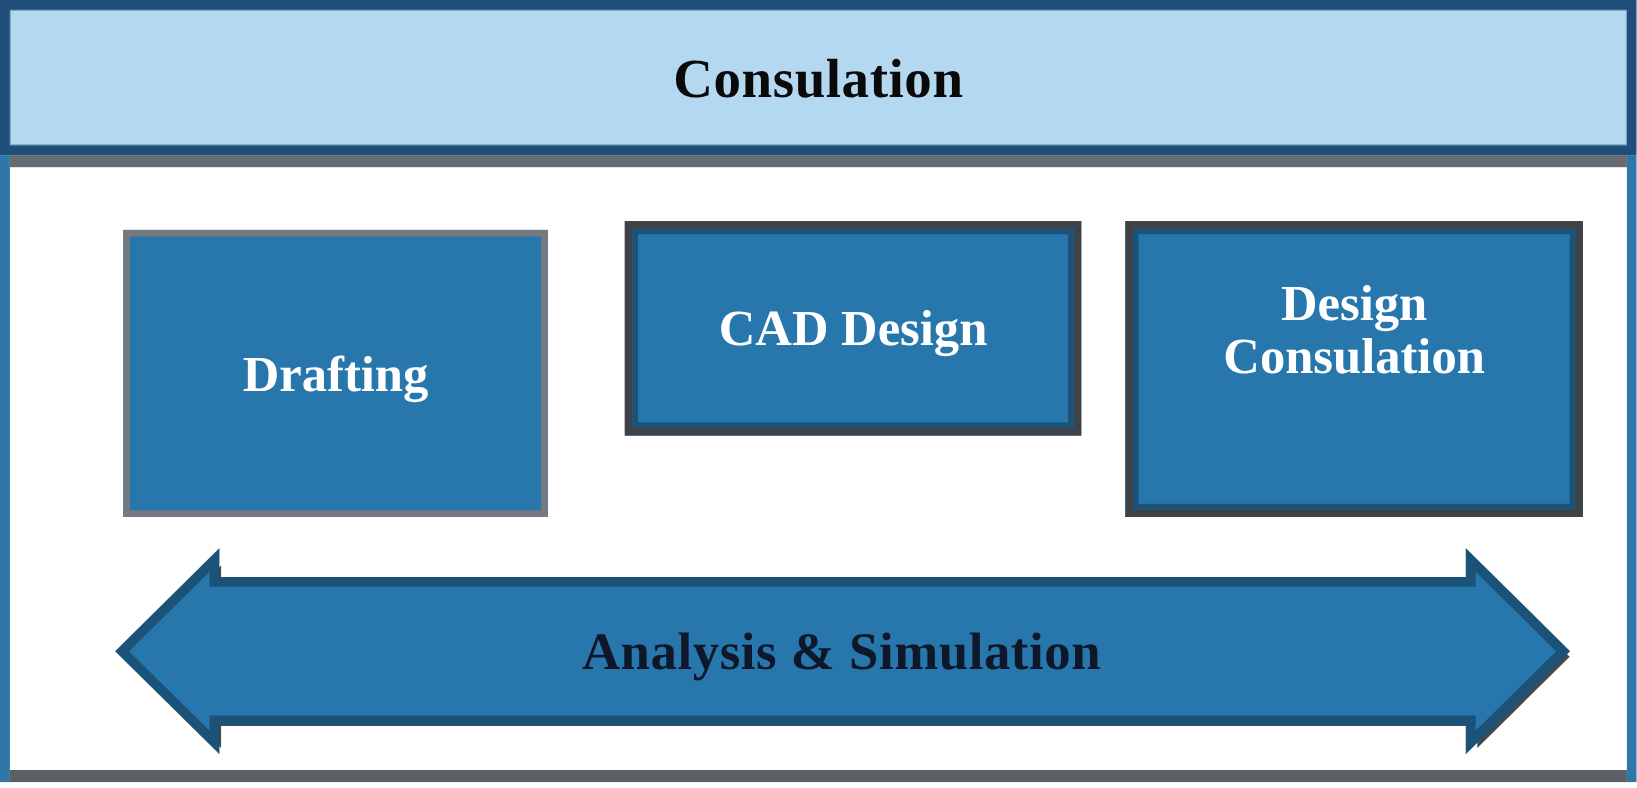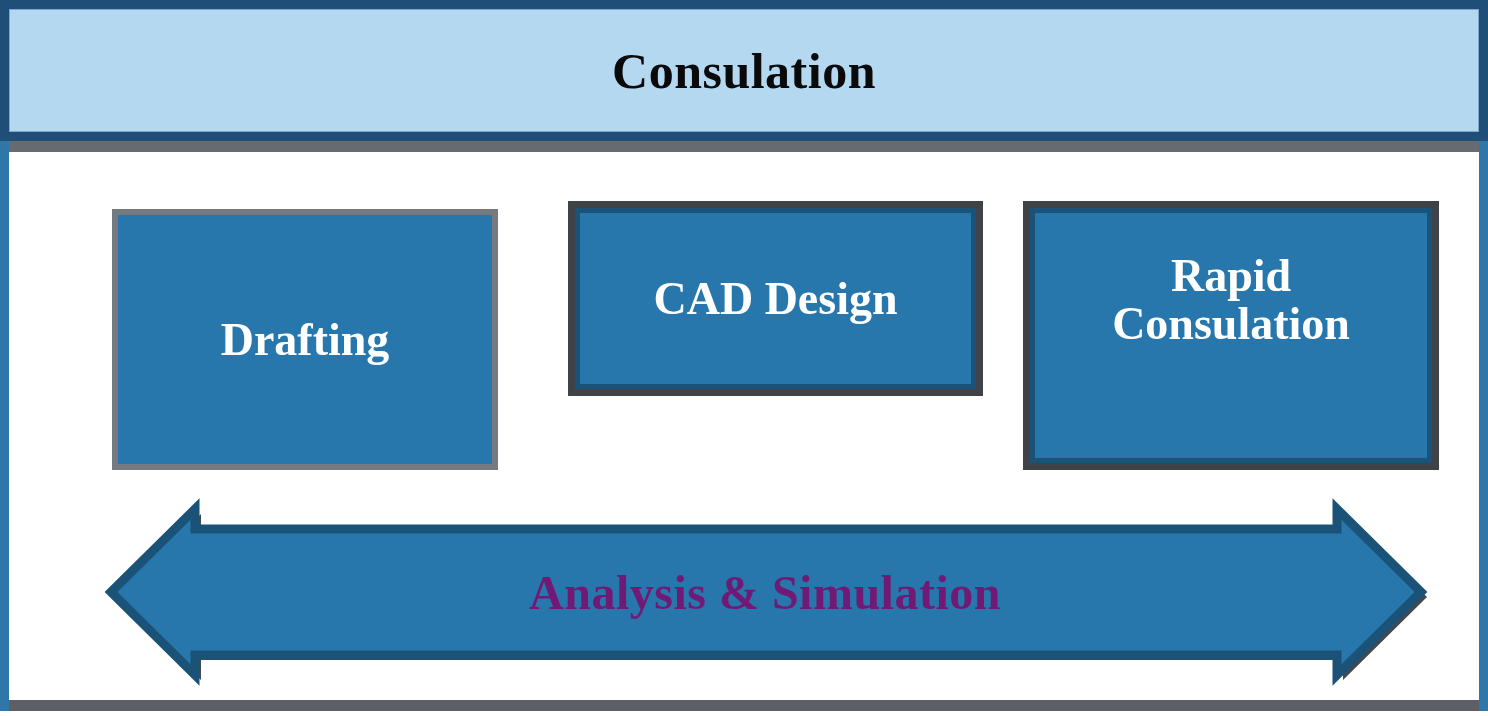--- a/index.html
+++ b/index.html
@@ -154,21 +154,21 @@
   }
   .arrow-label {
     position: absolute;
     left: 0;
     top: 0;
     width: 1330px;
     height: 190px;
     display: flex;
     align-items: center;
     justify-content: center;
-    color: #701a75;
+    color: #0f172a;
     font-weight: bold;
     font-size: 48px;
     line-height: 1;
     letter-spacing: 0.5px;
     pointer-events: none;
   }
 </style>
 </head>
 <body>
 
@@ -192,21 +192,21 @@
     <span class="plabel">Drafting</span>
   </div>
 
   <div class="pbox" id="box-cad">
     <span class="inner-ring"></span>
     <span class="plabel">CAD Design</span>
   </div>
 
   <div class="pbox" id="box-rapid">
     <span class="inner-ring"></span>
-    <span class="plabel"><span>Rapid</span><br><span>Consulation</span></span>
+    <span class="plabel"><span>Design</span><br><span>Consulation</span></span>
   </div>
 
   <div class="arrow-wrap">
     <svg viewBox="0 0 1348 192" xmlns="http://www.w3.org/2000/svg">
 
       <polygon points="17,99 101,16 101,36 1243,36 1243,16 1327,99 1243,182 1243,162 101,162 101,182" fill="#45484C"></polygon>
 
       <polygon points="11,94 95,11 95,31 1237,31 1237,11 1321,94 1237,177 1237,157 95,157 95,177" fill="#2877AC" stroke="#1B5378" stroke-width="9"></polygon>
     </svg>
     <div class="arrow-label">

